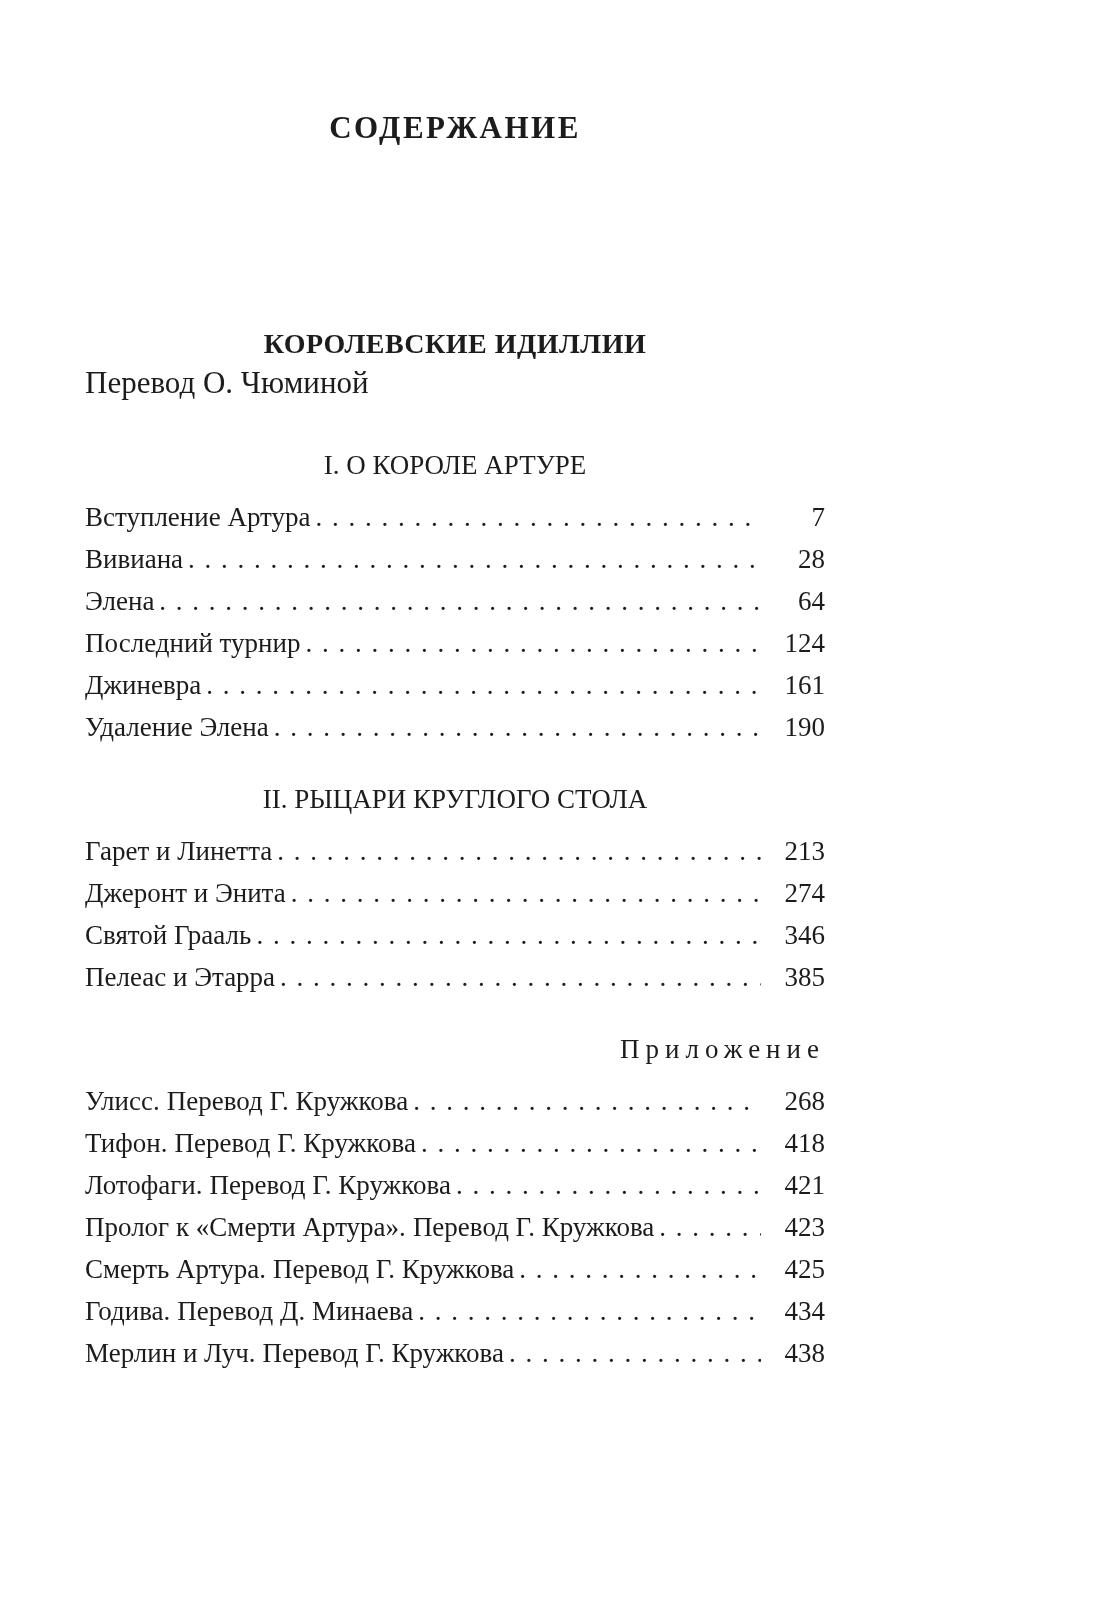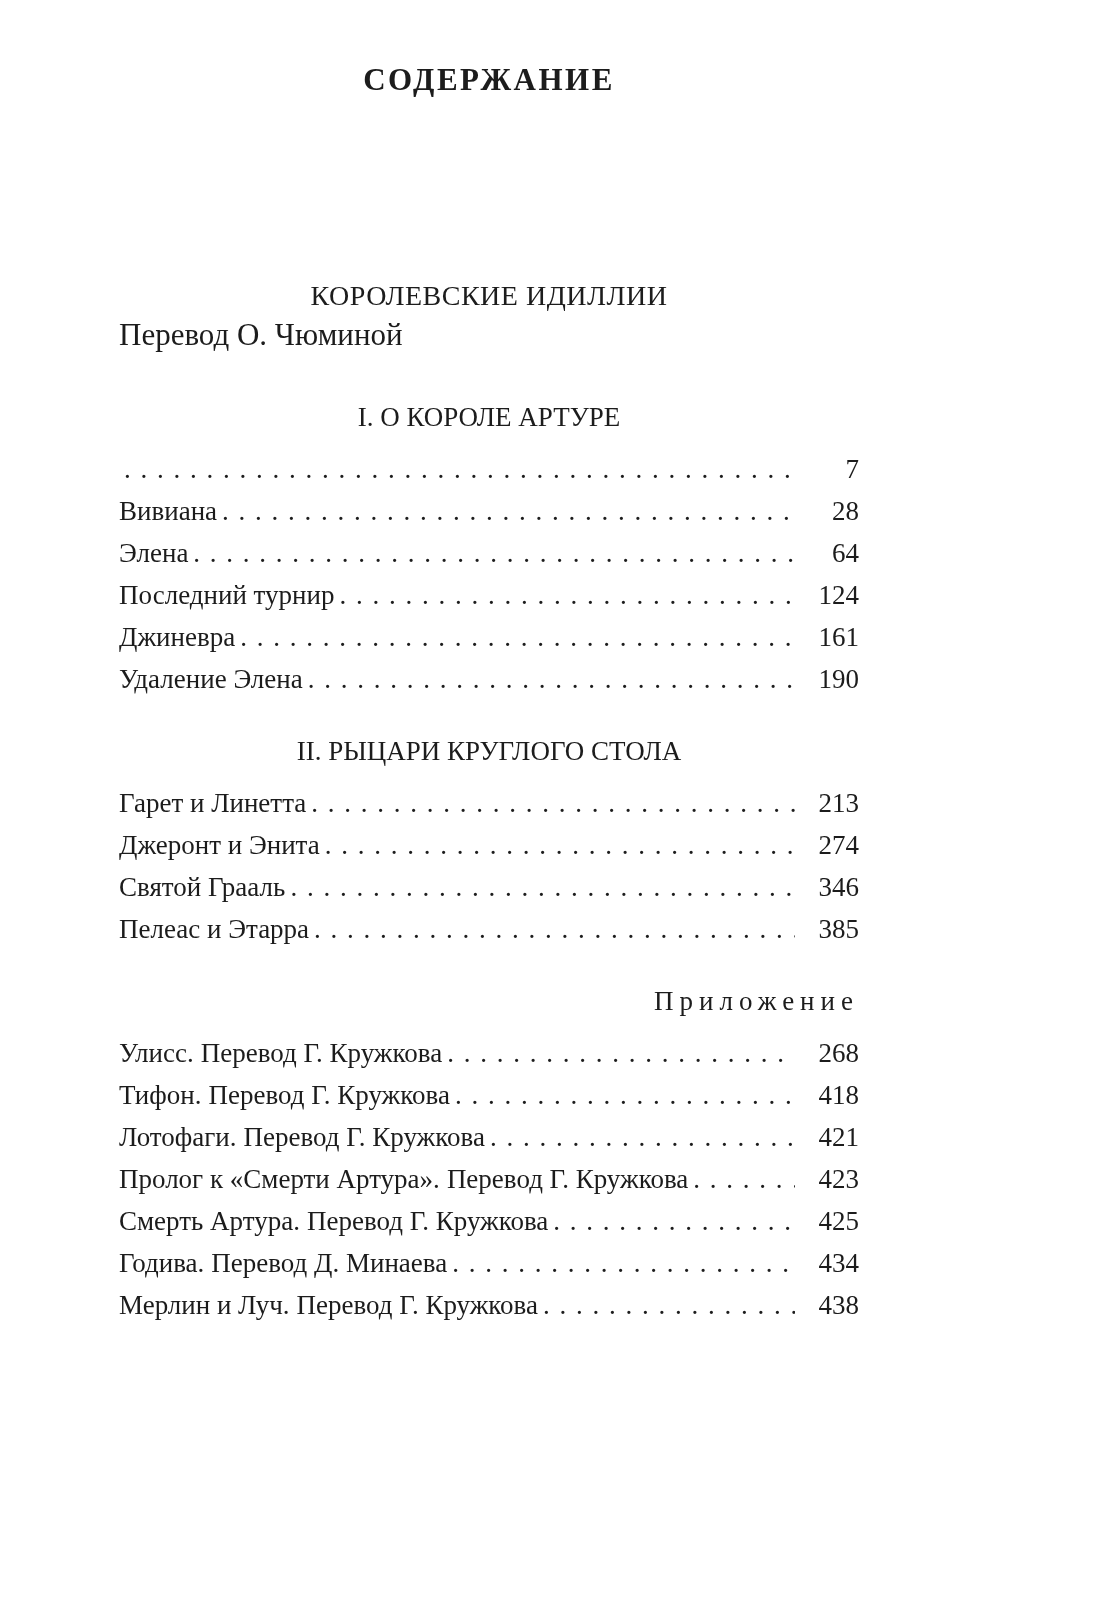--- a/index.html
+++ b/index.html
@@ -6,37 +6,37 @@
     html, body {
       width: 1100px;
       background: #ffffff;
       font-family: "Liberation Serif", "DejaVu Serif", serif;
       color: #1c1c1c;
     }
     body { height: 1603px; overflow: hidden; }
 
     .page {
       width: 740px;
-      margin-left: 119px;
-      padding-top: 60px;
+      margin-left: 85px;
+      padding-top: 108px;
     }
 
     .page-title {
       font-size: 31px;
       line-height: 40px;
       font-weight: bold;
       text-align: center;
       letter-spacing: 2.5px;
     }
 
     .part-title {
       margin-top: 178px;
       font-size: 28px;
       line-height: 36px;
-      font-weight: normal;
+      font-weight: bold;
       text-align: center;
       letter-spacing: 0.5px;
     }
 
     .part-subtitle {
       margin-top: 4px;
       font-size: 31px;
       line-height: 34px;
       text-align: left;
     }
@@ -95,20 +95,21 @@
 <div class="page">
 
   <h1 class="page-title">СОДЕРЖАНИЕ</h1>
 
   <h2 class="part-title">КОРОЛЕВСКИЕ ИДИЛЛИИ</h2>
   <div class="part-subtitle">Перевод О. Чюминой</div>
 
   <h3 class="section-heading">I. О КОРОЛЕ АРТУРЕ</h3>
   <div class="toc-list">
     <div class="toc-row">
+      <span class="entry-title">Вступление Артура</span>
       <span class="dots"></span>
       <span class="entry-page">7</span>
     </div>
     <div class="toc-row">
       <span class="entry-title">Вивиана</span>
       <span class="dots"></span>
       <span class="entry-page">28</span>
     </div>
     <div class="toc-row">
       <span class="entry-title">Элена</span>

